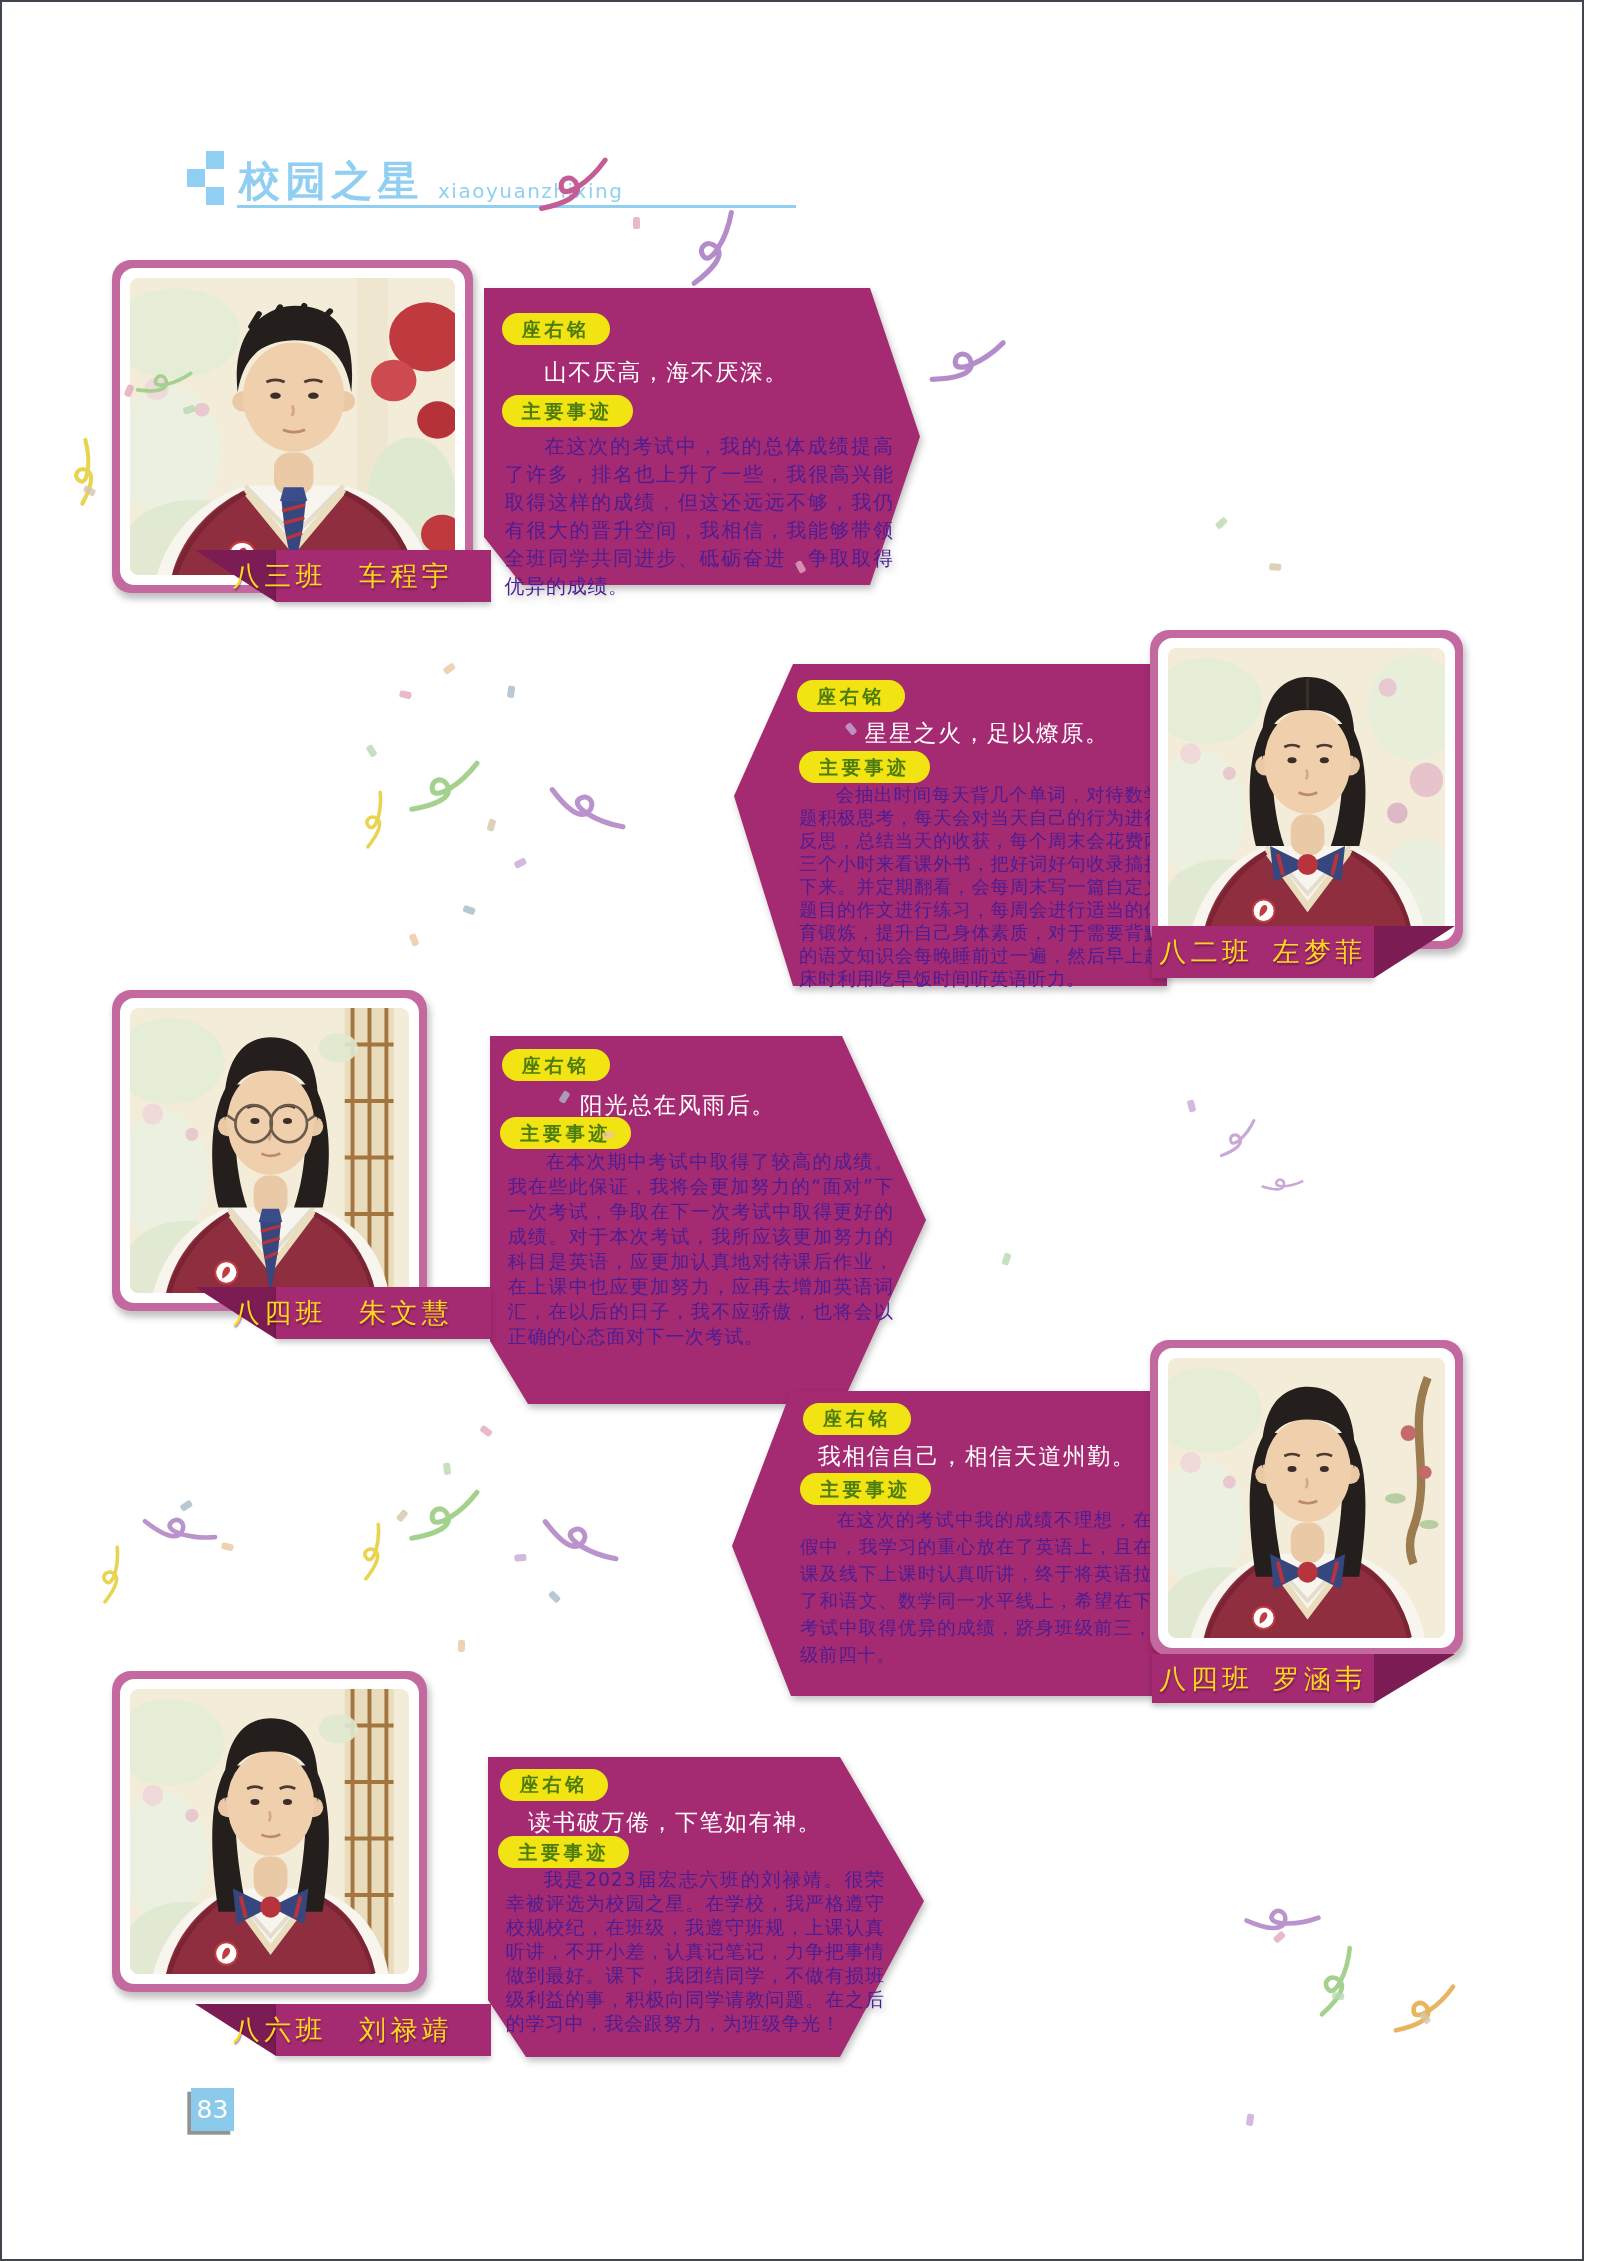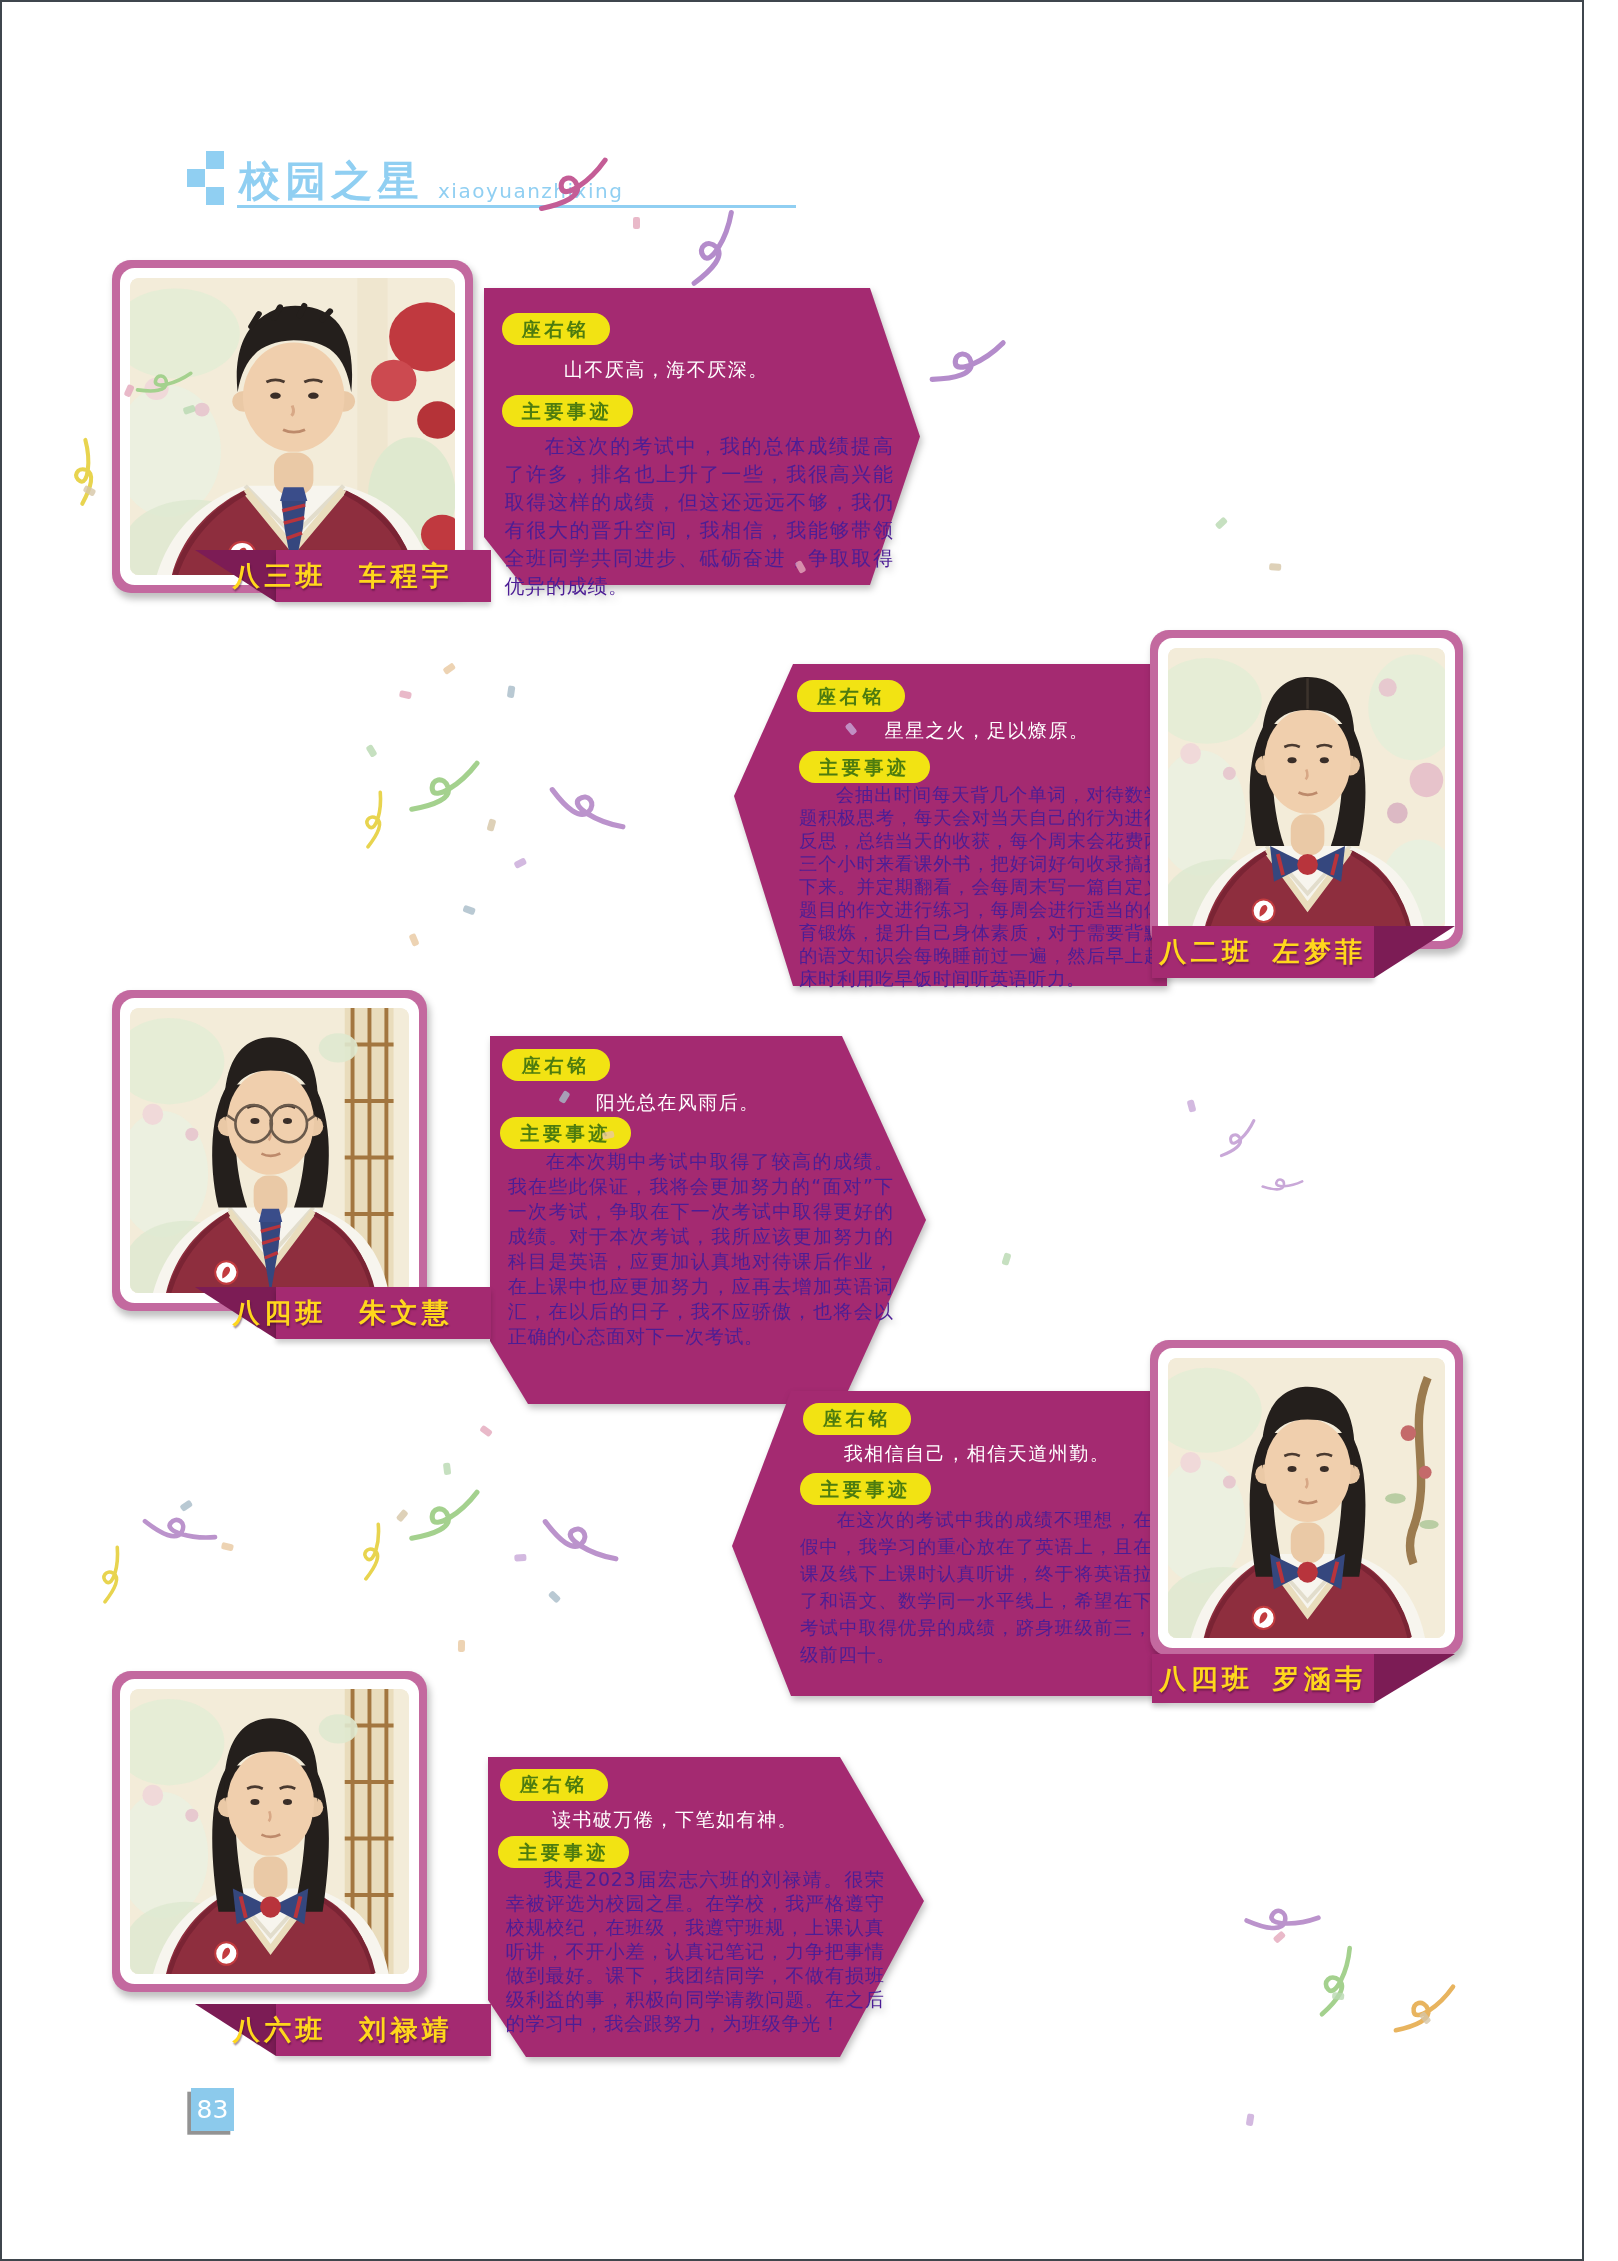--- a/index.html
+++ b/index.html
@@ -12,35 +12,35 @@
   .logo-sq{position:absolute;width:18.4px;height:18.4px;background:var(--header_blue,#90cff2);}
   .hd-title{position:absolute;left:237px;top:152px;font-size:41px;font-weight:bold;
     color:var(--header_blue,#90cff2);letter-spacing:5.2px;}
   .hd-sub{position:absolute;left:436px;top:177px;font-size:20px;color:var(--header_blue,#90cff2);letter-spacing:1.5px;}
   .hd-line{position:absolute;left:235px;top:203px;width:559px;height:2.9px;background:var(--header_blue,#90cff2);}
   
   .tblock{position:absolute;filter:drop-shadow(2.2px 4.4px 3.7px rgba(0,0,0,.25));}
   .tshape{position:absolute;inset:0;background:var(--card_magenta,#a42a71);}
   .pill{position:absolute;background:var(--pill_yellow,#f2e313);color:#4d7c0f;font-weight:bold;
     font-size:19px;line-height:1;padding:6.6px 20px;border-radius:19px;letter-spacing:3.7px;white-space:nowrap;}
-  .motto{position:absolute;color:#ffffff;font-size:19px;letter-spacing:1.5px;text-align:center;}
+  .motto{position:absolute;color:#ffffff;font-size:23px;letter-spacing:1.5px;text-align:center;}
   .deeds{position:absolute;color:#4c1d95;text-align:justify;text-indent:2em;letter-spacing:0.7px;}
   
   .frame{position:absolute;background:var(--card_magenta_light,#c3699f);border-radius:19px;
     padding:8px;box-sizing:border-box;box-shadow:2.2px 5.2px 7.4px rgba(0,0,0,.25);}
   .frame-inner{background:#ffffff;border-radius:14.7px;padding:9.6px;width:100%;height:100%;box-sizing:border-box;}
   .photo{width:100%;height:100%;border-radius:8.8px;overflow:hidden;background:#f3ecd9;}
   .photo svg{display:block;width:100%;height:100%;}
   
   .plate-bar{position:absolute;background:var(--card_magenta,#a42a71);box-shadow:0 3.7px 5.2px rgba(0,0,0,.2);}
   .fold{position:absolute;background:var(--fold_dark,#7c1c55);}
   .fold-left{clip-path:polygon(0 0,100% 0,100% 100%);}
   .fold-right{clip-path:polygon(0 0,100% 0,0 100%);}
   .plate-label{position:absolute;display:flex;align-items:center;justify-content:center;gap:32px;
-    color:var(--name_yellow,#ffd71c);font-weight:bold;font-size:27px;letter-spacing:4.4px;
+    color:var(--name_yellow,#ffd71c);font-weight:normal;font-size:27px;letter-spacing:4.4px;
     text-shadow:0.7px 1.5px 1.5px rgba(60,10,40,.45);white-space:nowrap;}
   
   .page-num{position:absolute;left:189px;top:2086px;width:43px;height:43px;
     background:var(--page_number_blue,#8ccaec);color:#fff;font-size:25px;line-height:43px;
     text-align:center;box-shadow:-3.7px 3.7px 0 rgba(128,128,128,.85);}
   .curl{position:absolute;}
   .speck{position:absolute;width:6.6px;height:11.8px;border-radius:2.2px;opacity:.8;}
 </style>
 </head>
 <body>

